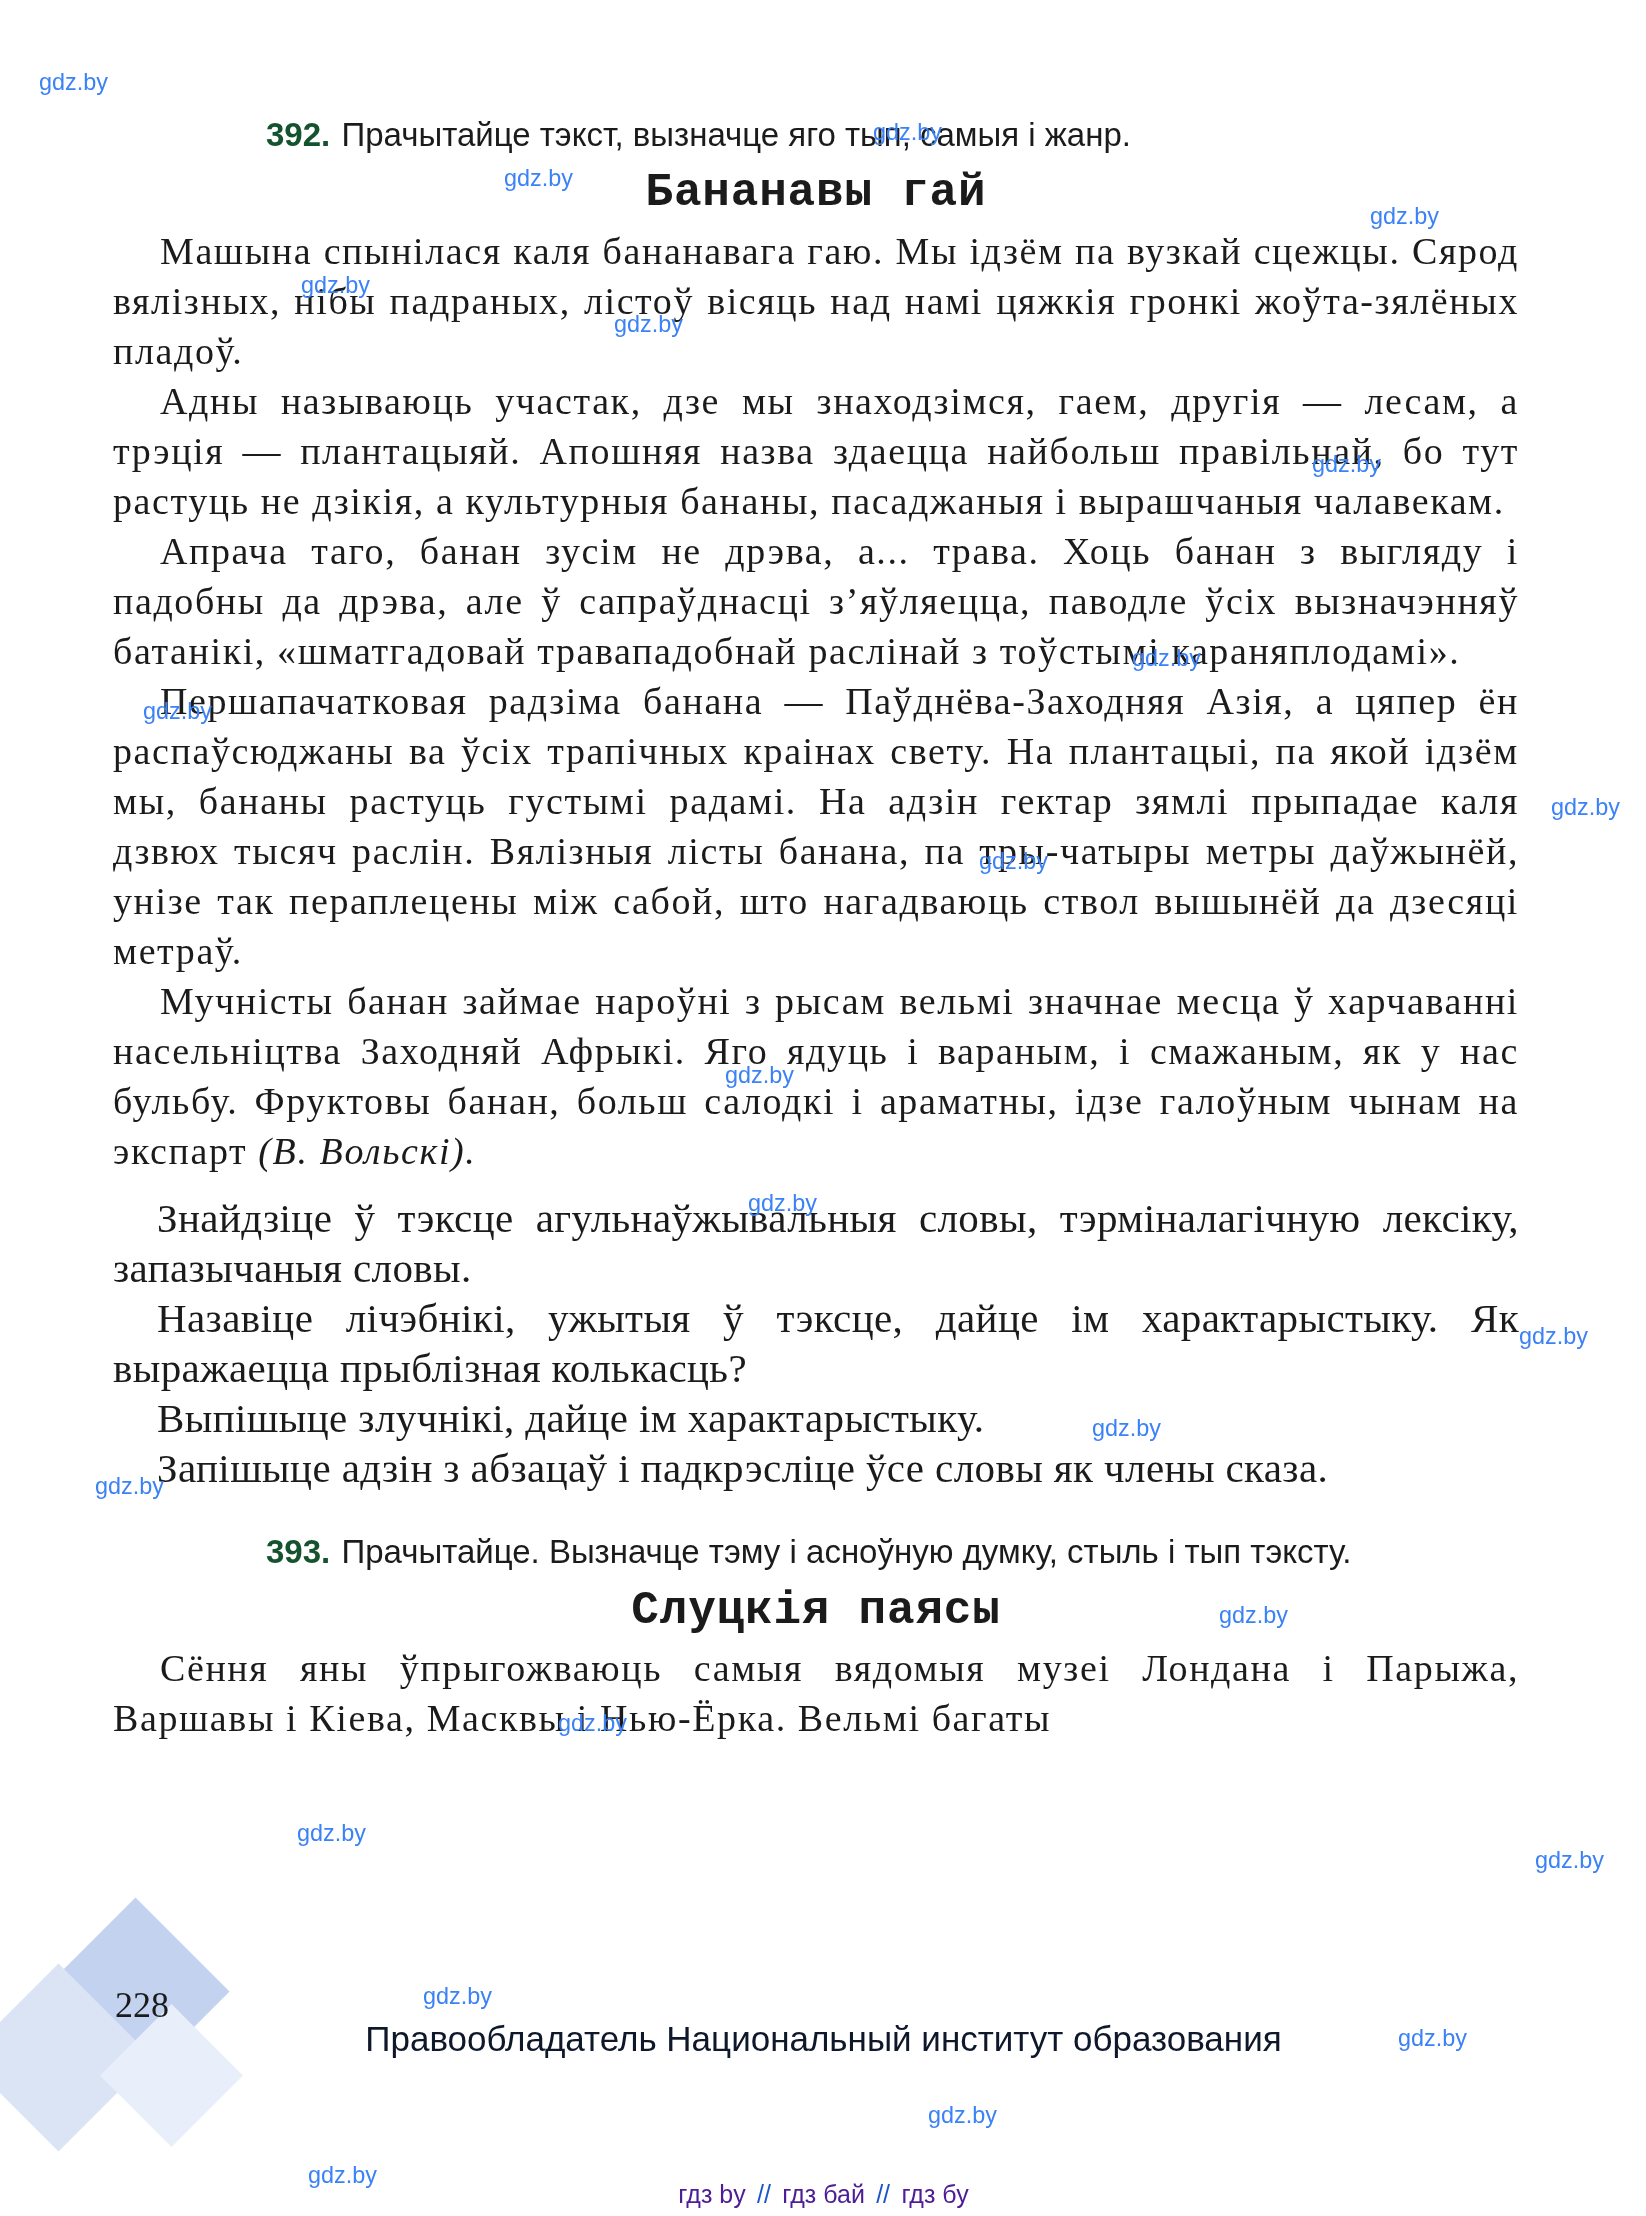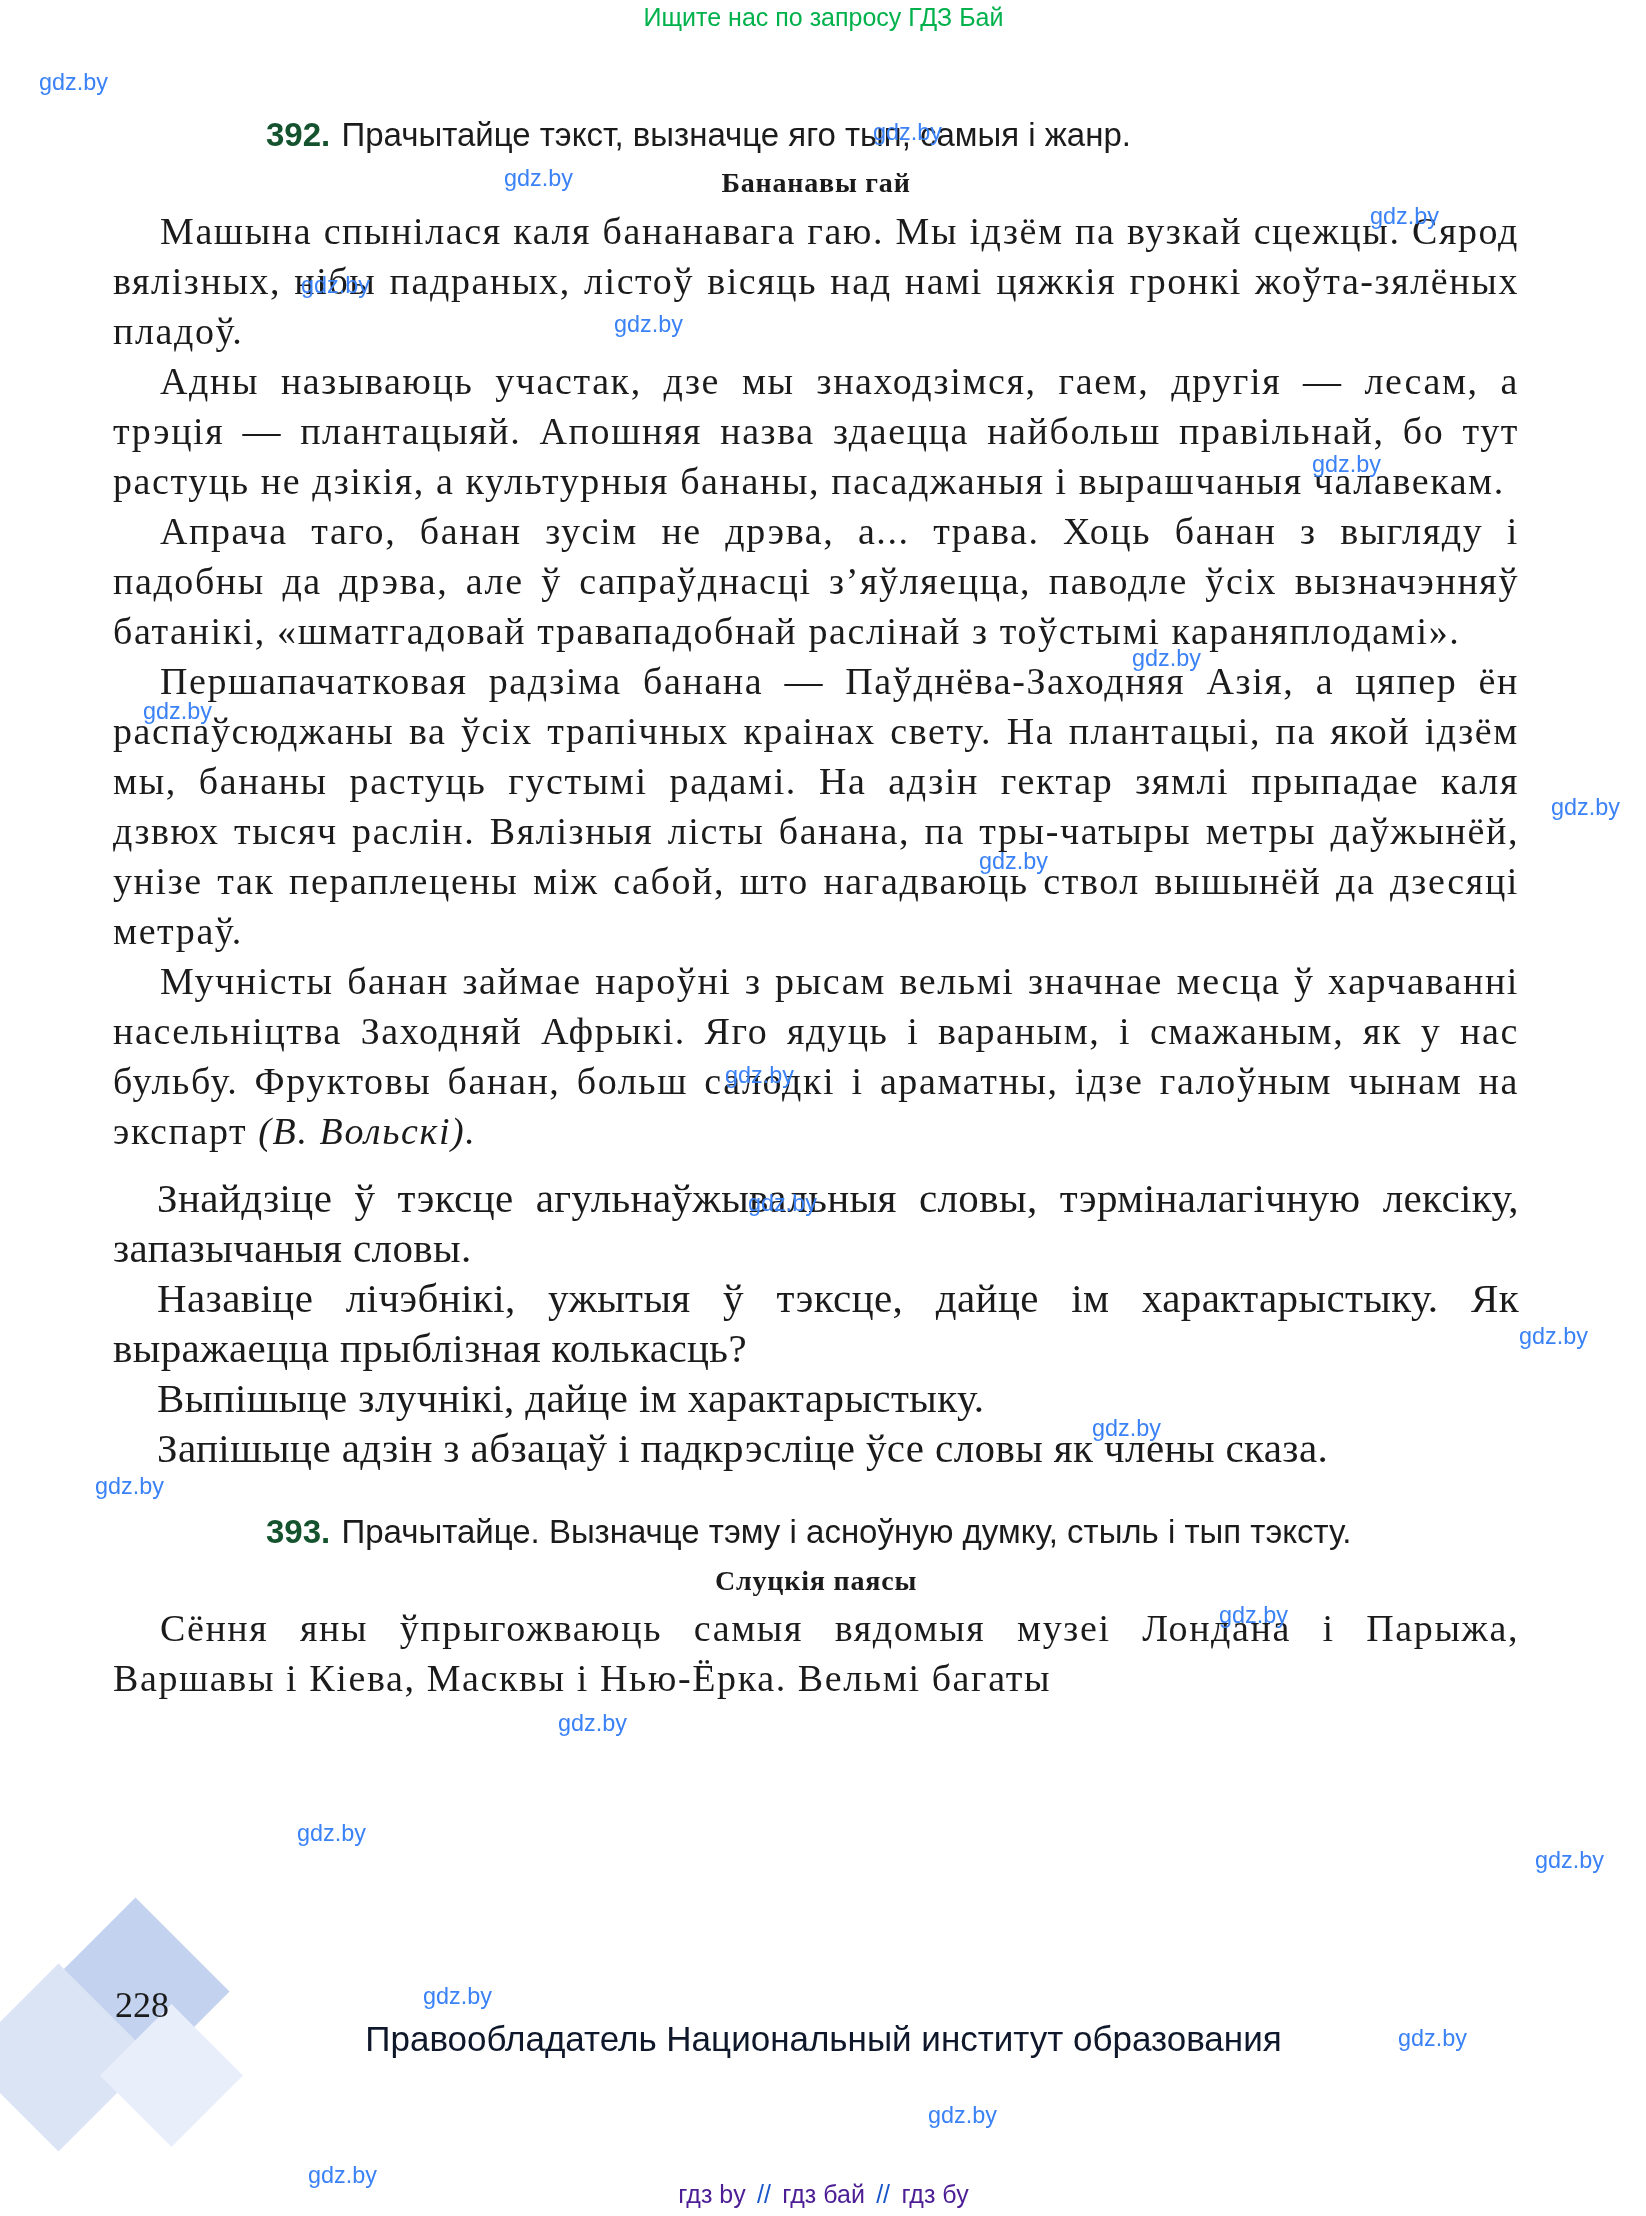--- a/index.html
+++ b/index.html
@@ -38,23 +38,24 @@
     font-family:"Liberation Sans","DejaVu Sans",sans-serif;
     font-size:33px; line-height:1.35;
     text-indent:153px;
     margin-bottom:6.4px;
     color:#1b1b1b;
   }
   .instruction.second { margin-top:37px; }
   .exnum { color:#14532d; font-weight:700; margin-right:11.3px; }
   .title {
     text-align:center;
-    font-size:28px; font-weight:700;
+    font-size:46px; font-weight:700;
     margin:9.7px 0 6.4px;
     letter-spacing:0.8px;
+    font-family:Liberation Mono, monospace;
   }
   .body {
     font-size:38px; line-height:50px;
     letter-spacing:1.6px;
     text-align:justify;
     text-indent:47px;
   }
   .author { font-style:italic; }
   .tasks { margin-top:17.7px; margin-bottom:4.8px; }
   .task {
@@ -89,21 +90,20 @@
 <body>
 
 <div class="page">
 
   <div class="deco">
     <div class="diamond d1"></div>
     <div class="diamond d2"></div>
     <div class="diamond d3"></div>
   </div>
 
-  <div class="banner">Ищите нас по запросу ГДЗ Бай</div>
 
   <span class="wm" style="left:39px;top:69px">gdz.by</span>
   <span class="wm" style="left:873px;top:119px">gdz.by</span>
   <span class="wm" style="left:504px;top:165px">gdz.by</span>
   <span class="wm" style="left:1370px;top:203px">gdz.by</span>
   <span class="wm" style="left:301px;top:272px">gdz.by</span>
   <span class="wm" style="left:614px;top:311px">gdz.by</span>
   <span class="wm" style="left:1312px;top:451px">gdz.by</span>
   <span class="wm" style="left:1132px;top:645px">gdz.by</span>
   <span class="wm" style="left:143px;top:698px">gdz.by</span>

